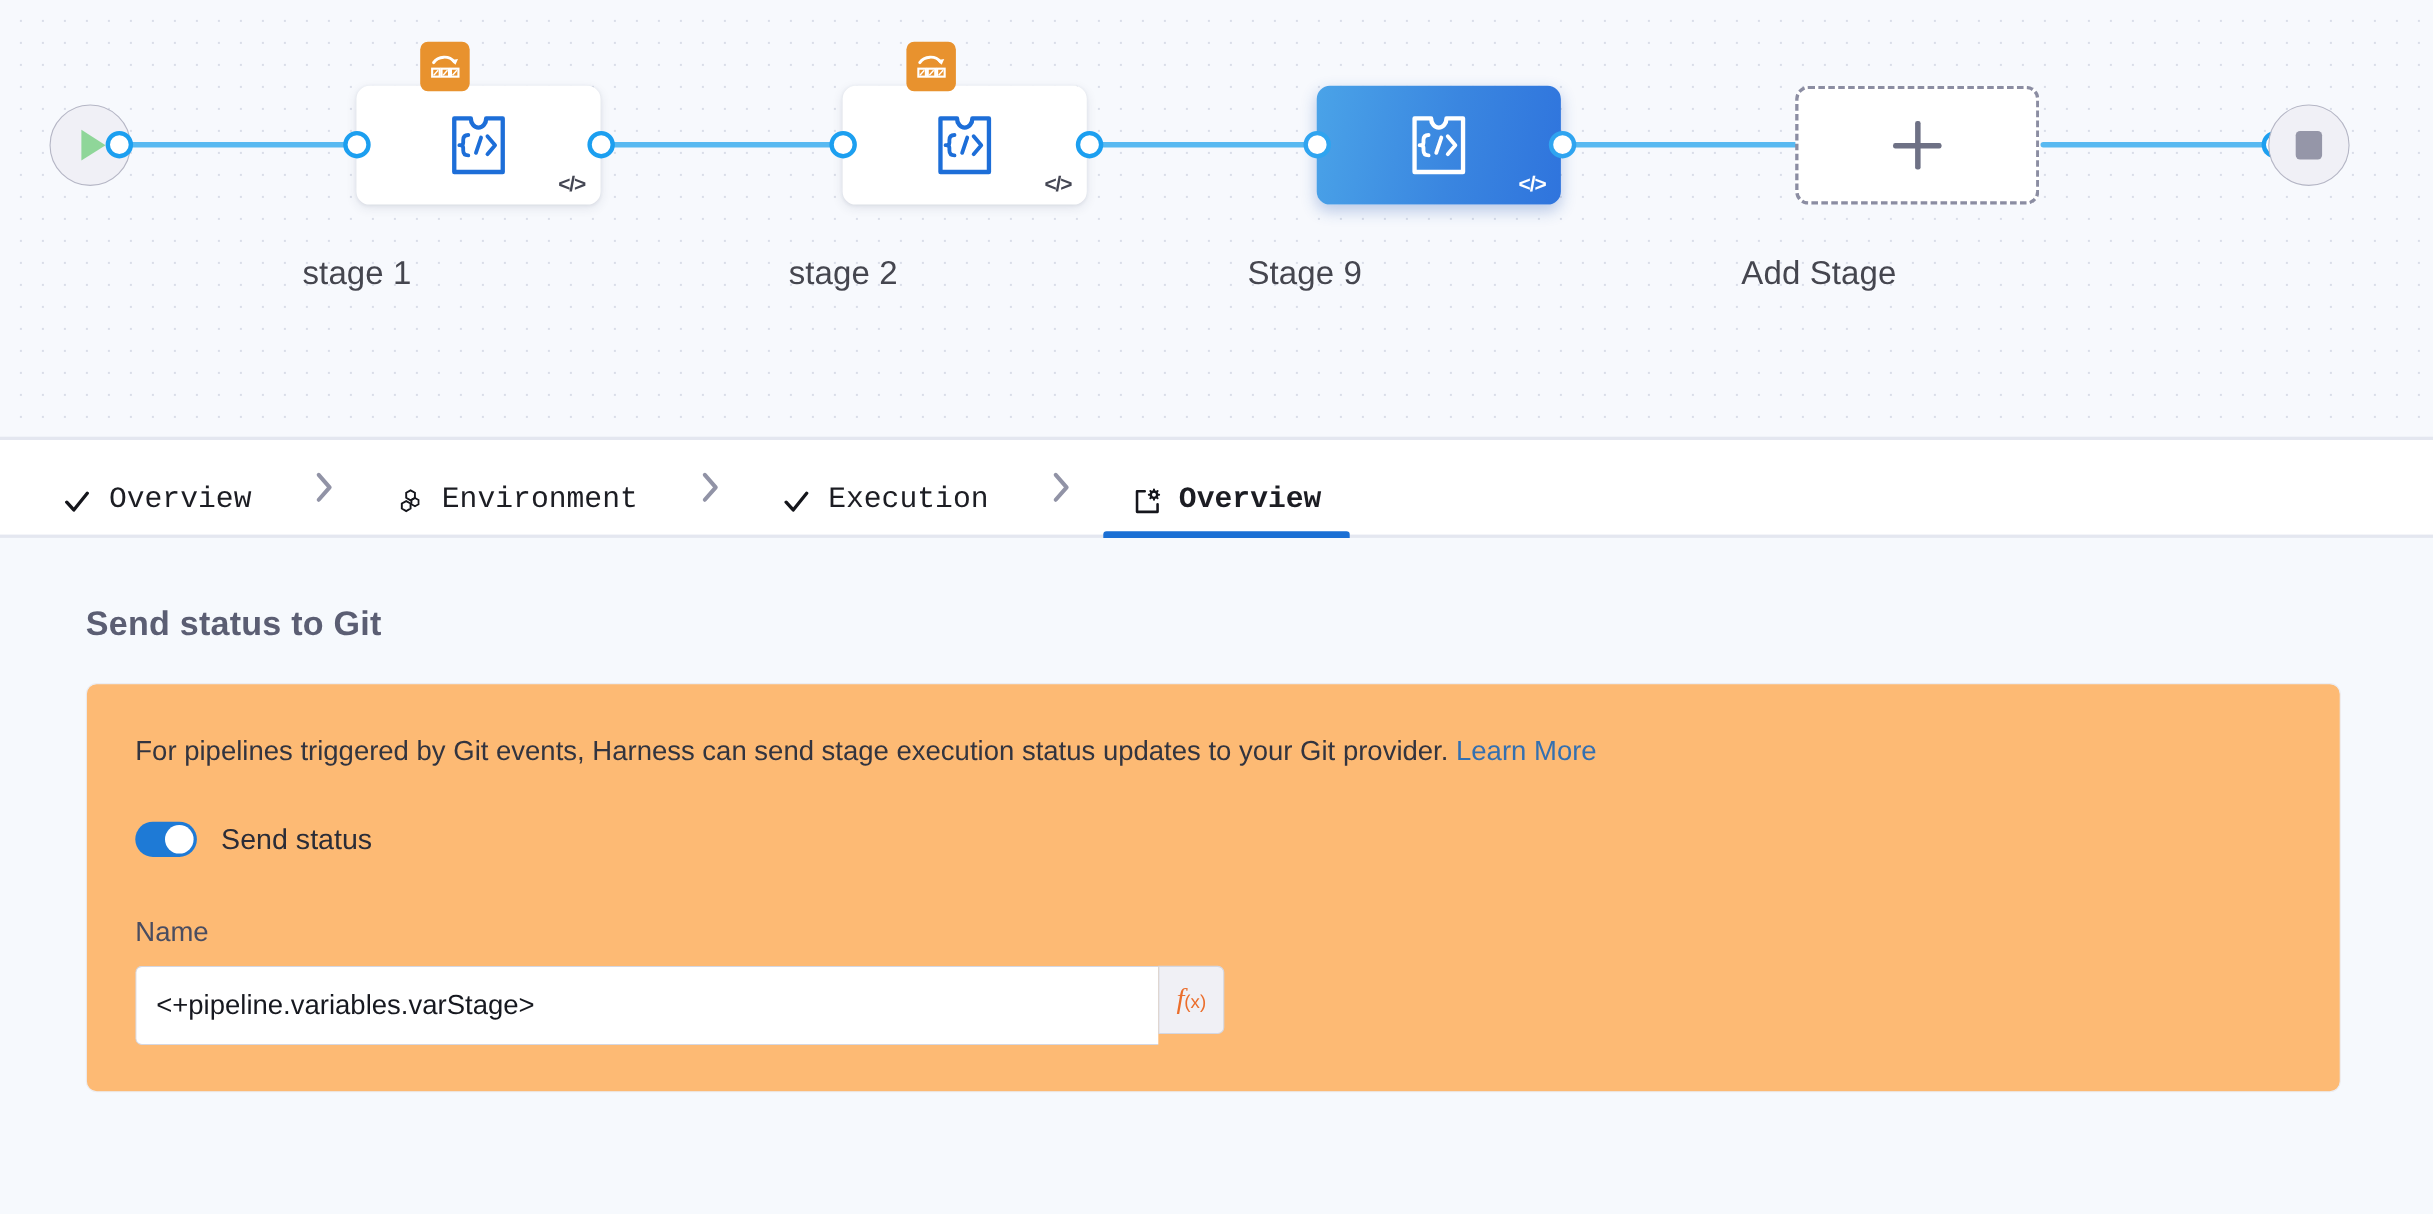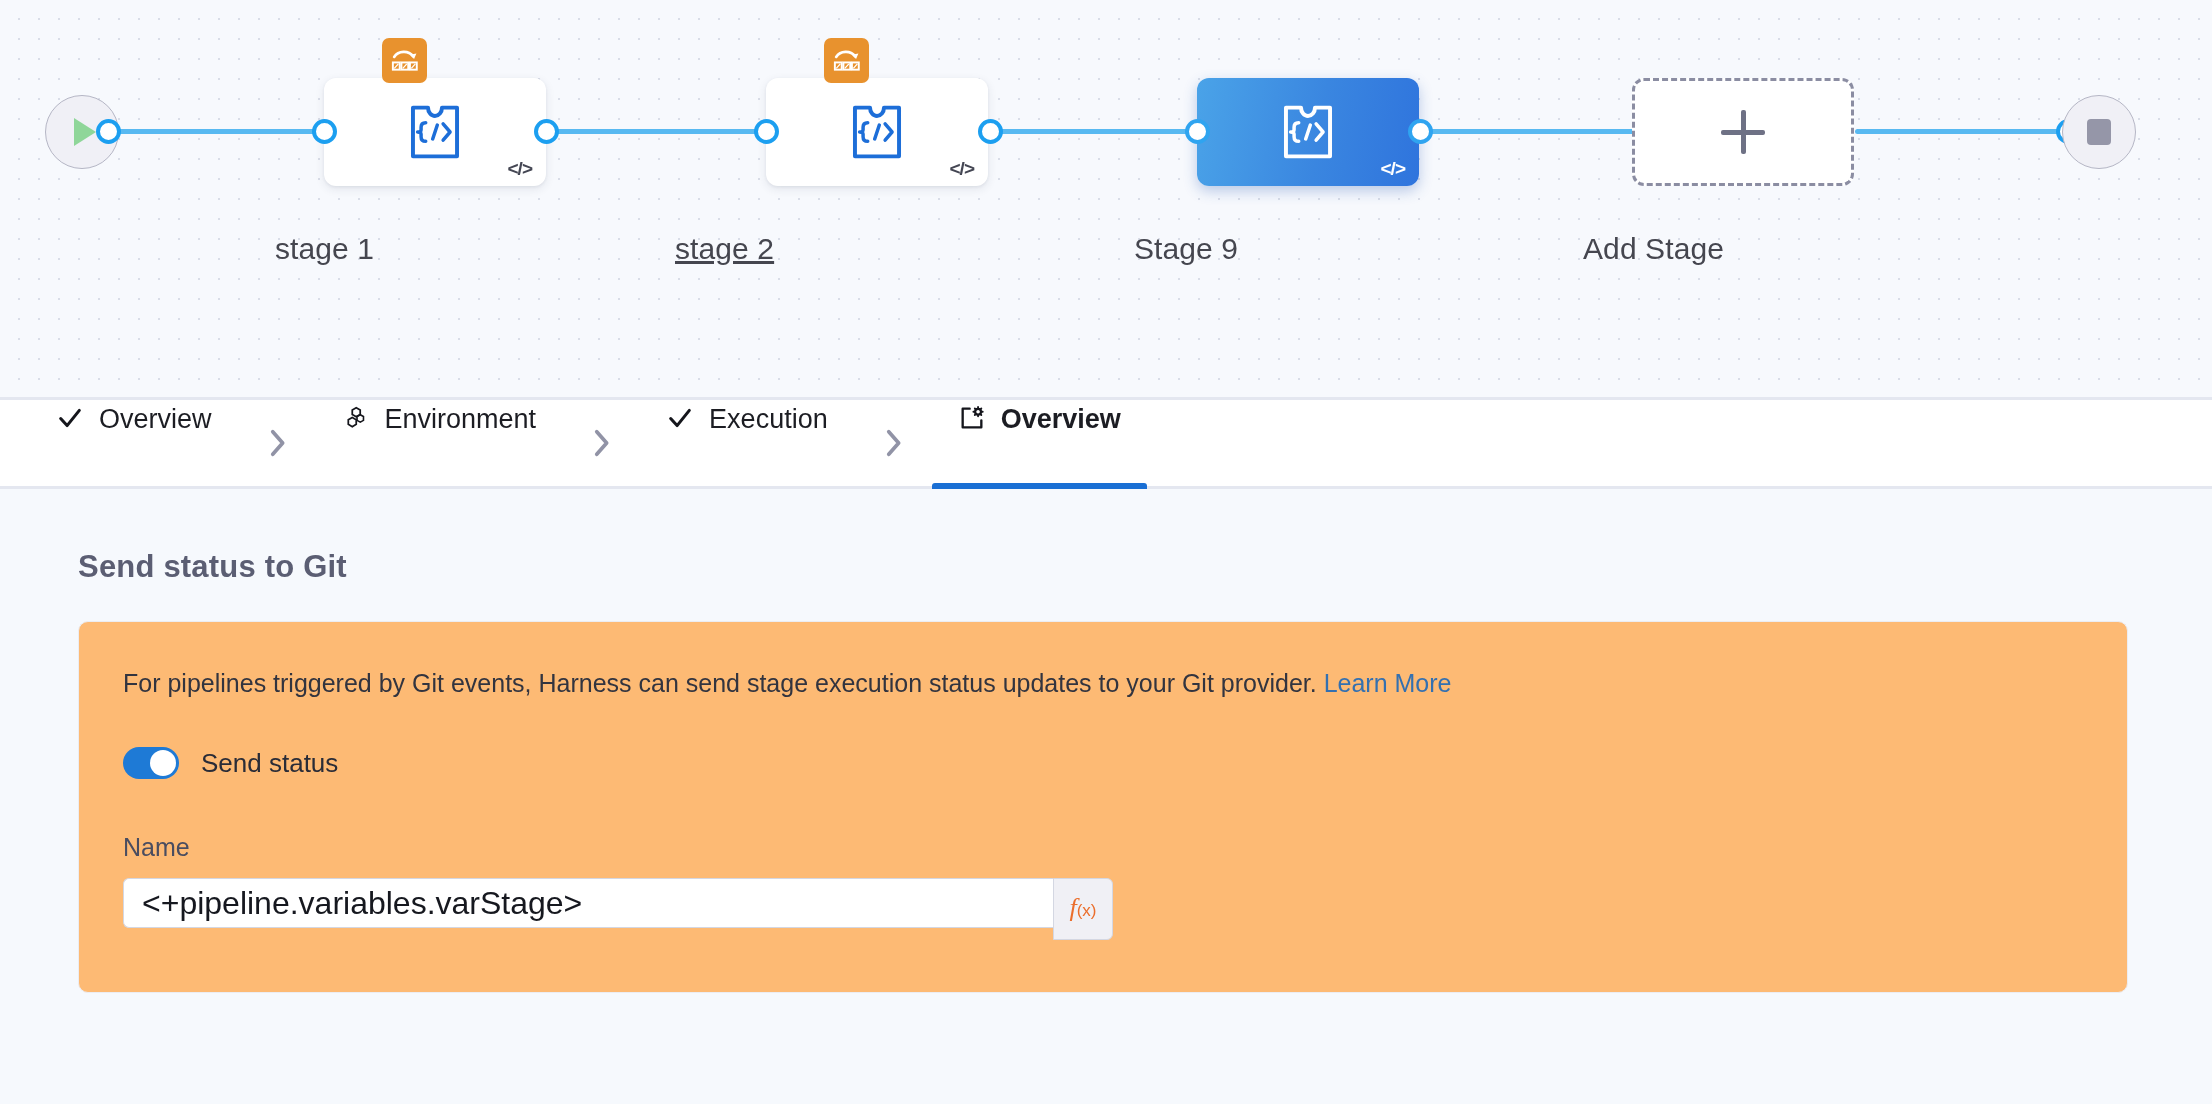--- a/index.html
+++ b/index.html
@@ -153,25 +153,26 @@
     width: 2212px;
     height: 89px;
     background: #ffffff;
     display: flex;
     align-items: stretch;
     padding-left: 30px;
     border-bottom: 3px solid #e4e7f0;
   }
   .tab {
     display: flex;
-    align-items: flex-start;
+    align-items: flex-end;
     gap: 15px;
-    padding: 4px 26px;
+    padding: 16px 26px;
     position: relative;
     cursor: pointer;
+    font-family: Liberation Mono, monospace;
   }
   .tab-label {
     font-size: 27px;
     color: #1c1d23;
   }
   .tab.active .tab-label { font-weight: 700; }
   .tab.active::after {
     content: "";
     position: absolute;
     left: 0; right: 0; bottom: -3px;
@@ -244,27 +245,27 @@
     color: #4a4d60;
   }
   .input-row {
     margin-top: 16px;
     display: flex;
     width: 990px;
     height: 62px;
   }
   .text-input {
     flex: 1;
-    height: 50px;
+    height: 72px;
     border: 1px solid #d4d7e2;
     border-right: none;
     border-radius: 6px 0 0 6px;
     background: #ffffff;
     font-family: "Liberation Sans", sans-serif;
-    font-size: 32px;
+    font-size: 25px;
     color: #16181f;
     padding: 0 18px;
     outline: none;
   }
   .fx-btn {
     width: 60px;
     height: 62px;
     border: 1px solid #d4d7e2;
     border-radius: 0 6px 6px 0;
     background: #f0f0f5;
@@ -333,21 +334,21 @@
     <svg class="tpl-icon" viewBox="0 0 48 50" fill="none">
       <path d="M5 4 h13 a5 6 0 0 0 12 0 h13 v42 H5 Z" stroke="#1d6ed8" stroke-width="3.4" stroke-linejoin="round" fill="none"></path>
       <path d="M16 17 q-4 0 -4 4 v2 q0 2 -3 2 q3 0 3 2 v2 q0 4 4 4" stroke="#1d6ed8" stroke-width="3" fill="none" stroke-linecap="round" stroke-linejoin="round"></path>
       <path d="M22 31 l4 -12" stroke="#1d6ed8" stroke-width="3" stroke-linecap="round"></path>
       <path d="M31 18 l6 7 l-6 7" stroke="#1d6ed8" stroke-width="3" stroke-linecap="round" stroke-linejoin="round" fill="none"></path>
     </svg>
     <span class="code-corner">&lt;/&gt;</span>
   </div>
   <div class="port" style="left:754px;"></div>
   <div class="port" style="left:978px;"></div>
-  <div class="node-label" style="left:675px;text-decoration:underline;">stage 2</div>
+  <div class="node-label" style="left:717px;">stage 2</div>
 
   <div class="stage-node selected" style="left:1197px;">
     <svg class="tpl-icon" viewBox="0 0 48 50" fill="none">
       <path d="M5 4 h13 a5 6 0 0 0 12 0 h13 v42 H5 Z" stroke="#ffffff" stroke-width="3.4" stroke-linejoin="round" fill="none"></path>
       <path d="M16 17 q-4 0 -4 4 v2 q0 2 -3 2 q3 0 3 2 v2 q0 4 4 4" stroke="#ffffff" stroke-width="3" fill="none" stroke-linecap="round" stroke-linejoin="round"></path>
       <path d="M22 31 l4 -12" stroke="#ffffff" stroke-width="3" stroke-linecap="round"></path>
       <path d="M31 18 l6 7 l-6 7" stroke="#ffffff" stroke-width="3" stroke-linecap="round" stroke-linejoin="round" fill="none"></path>
     </svg>
     <span class="code-corner">&lt;/&gt;</span>
   </div>

